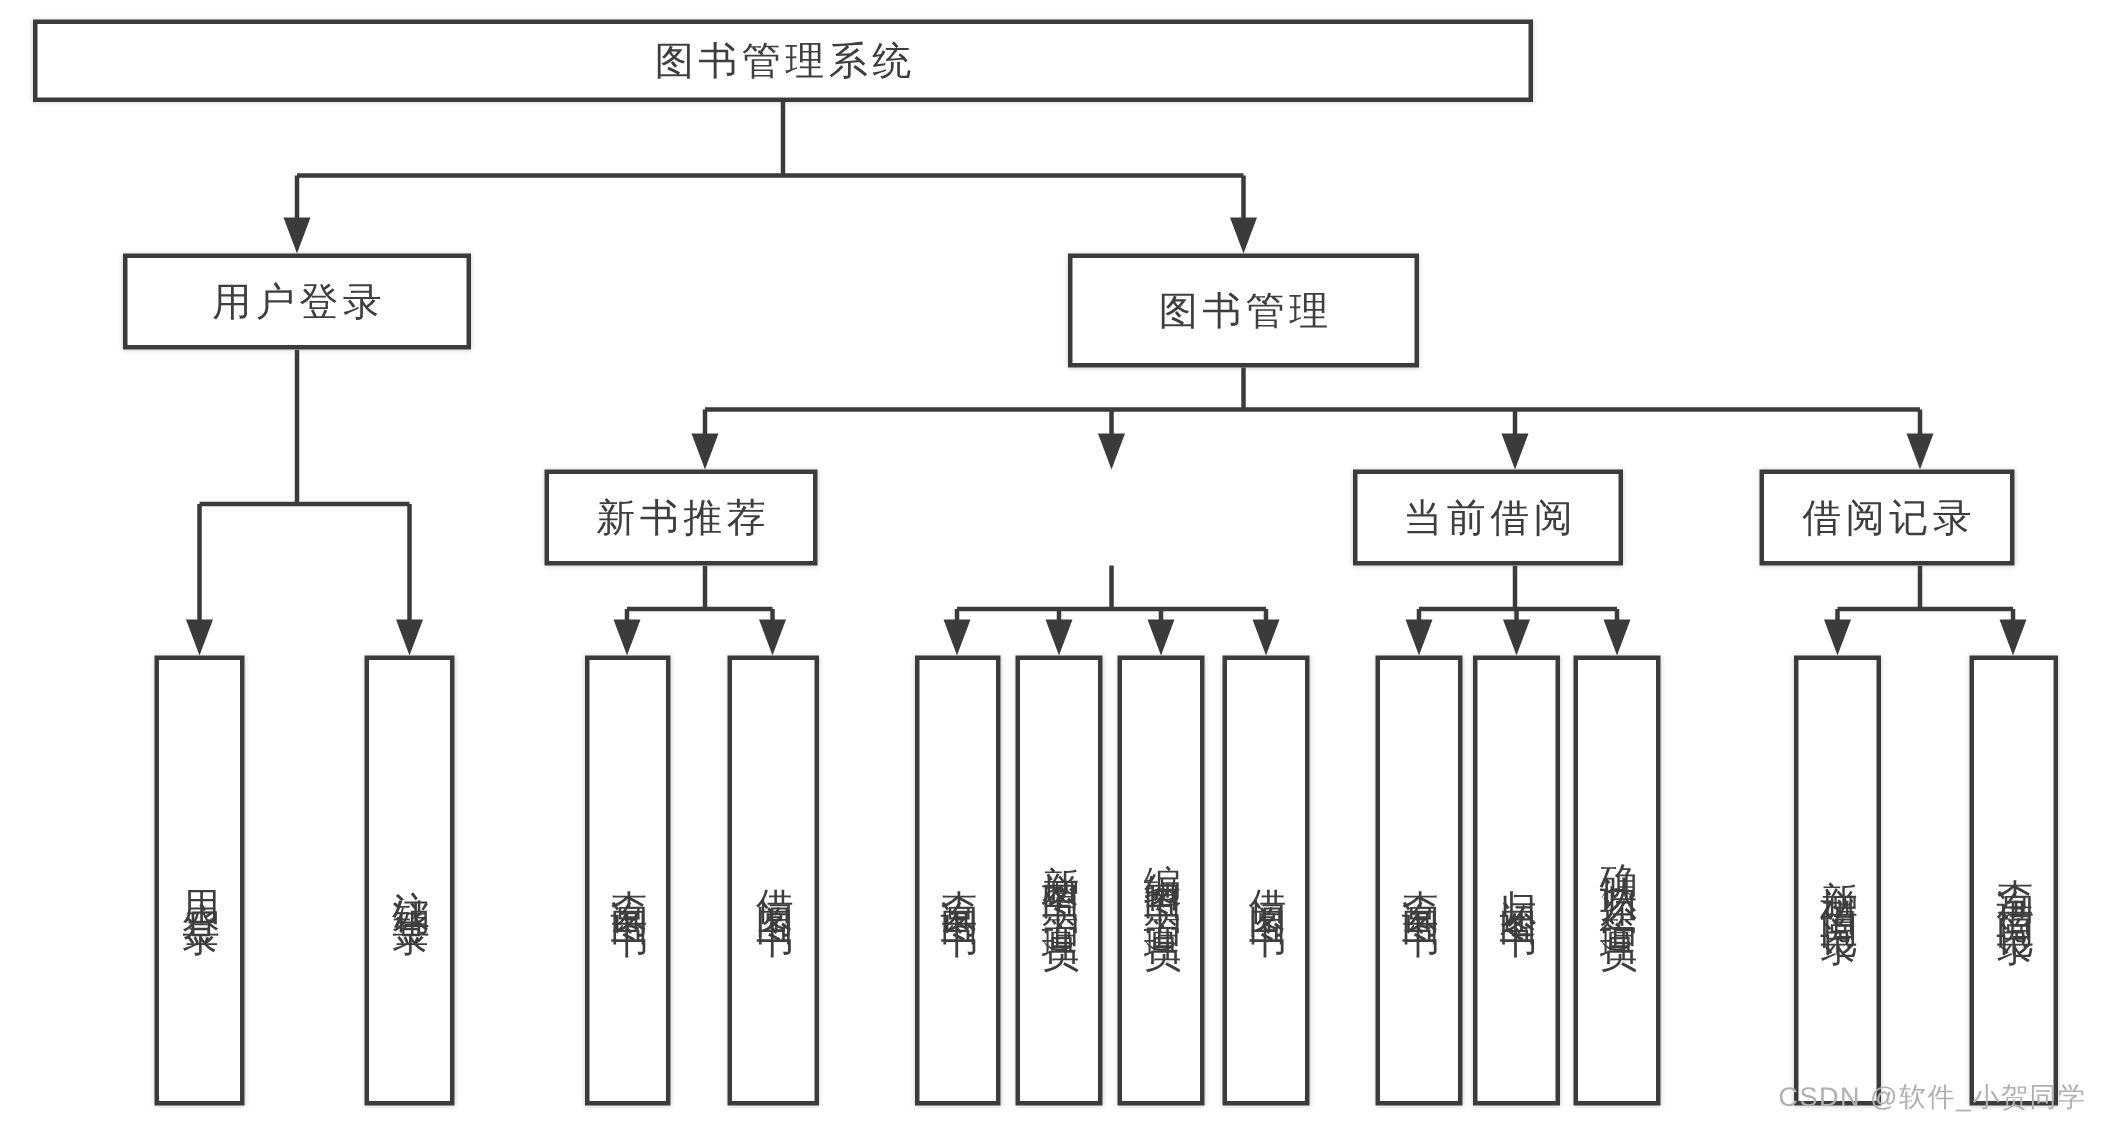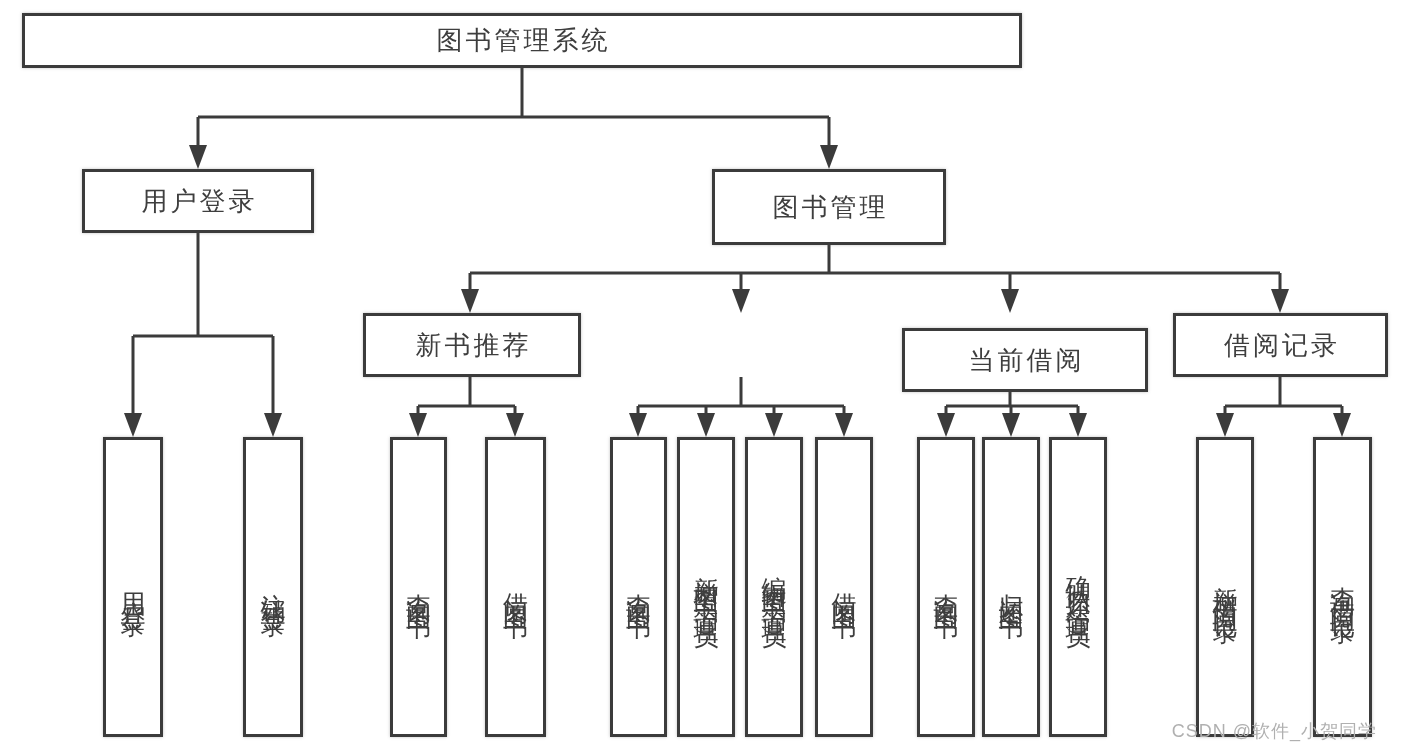--- a/index.html
+++ b/index.html
@@ -39,21 +39,21 @@
     writing-mode: vertical-rl;
     text-orientation: mixed;
     font-size: 25px;
     letter-spacing: 7px;
     line-height: 1;
     white-space: nowrap;
   }
   .watermark {
     position: absolute;
     top: 719px;
-    right: 28px;
+    right: 14px;
     font-size: 18px;
     color: #b0b0b0;
     letter-spacing: 1px;
     white-space: nowrap;
   }
 </style>
 </head>
 <body>
 
 <div class="canvas">
@@ -81,27 +81,27 @@
     <span>图书管理系统</span>
   </div>
 
   <div class="node h" style="left:82px;top:169px;width:232px;height:64px">
     <span>用户登录</span>
   </div>
   <div class="node h" style="left:712px;top:169px;width:234px;height:76px">
     <span>图书管理</span>
   </div>
 
-  <div class="node h" style="left:363px;top:313px;width:218px;height:64px">
+  <div class="node h" style="left:363px;top:313px;width:182px;height:64px">
     <span>新书推荐</span>
   </div>
-  <div class="node h" style="left:902px;top:328px;width:246px;height:64px">
+  <div class="node h" style="left:902px;top:313px;width:180px;height:64px">
     <span>当前借阅</span>
   </div>
-  <div class="node h" style="left:1173px;top:313px;width:215px;height:64px">
+  <div class="node h" style="left:1173px;top:313px;width:170px;height:64px">
     <span>借阅记录</span>
   </div>
 
   <div class="node v" style="left:103px;top:437px;width:60px;height:300px">
     <span>用户登录</span>
   </div>
   <div class="node v" style="left:243px;top:437px;width:60px;height:300px">
     <span>注销登录</span>
   </div>
 

